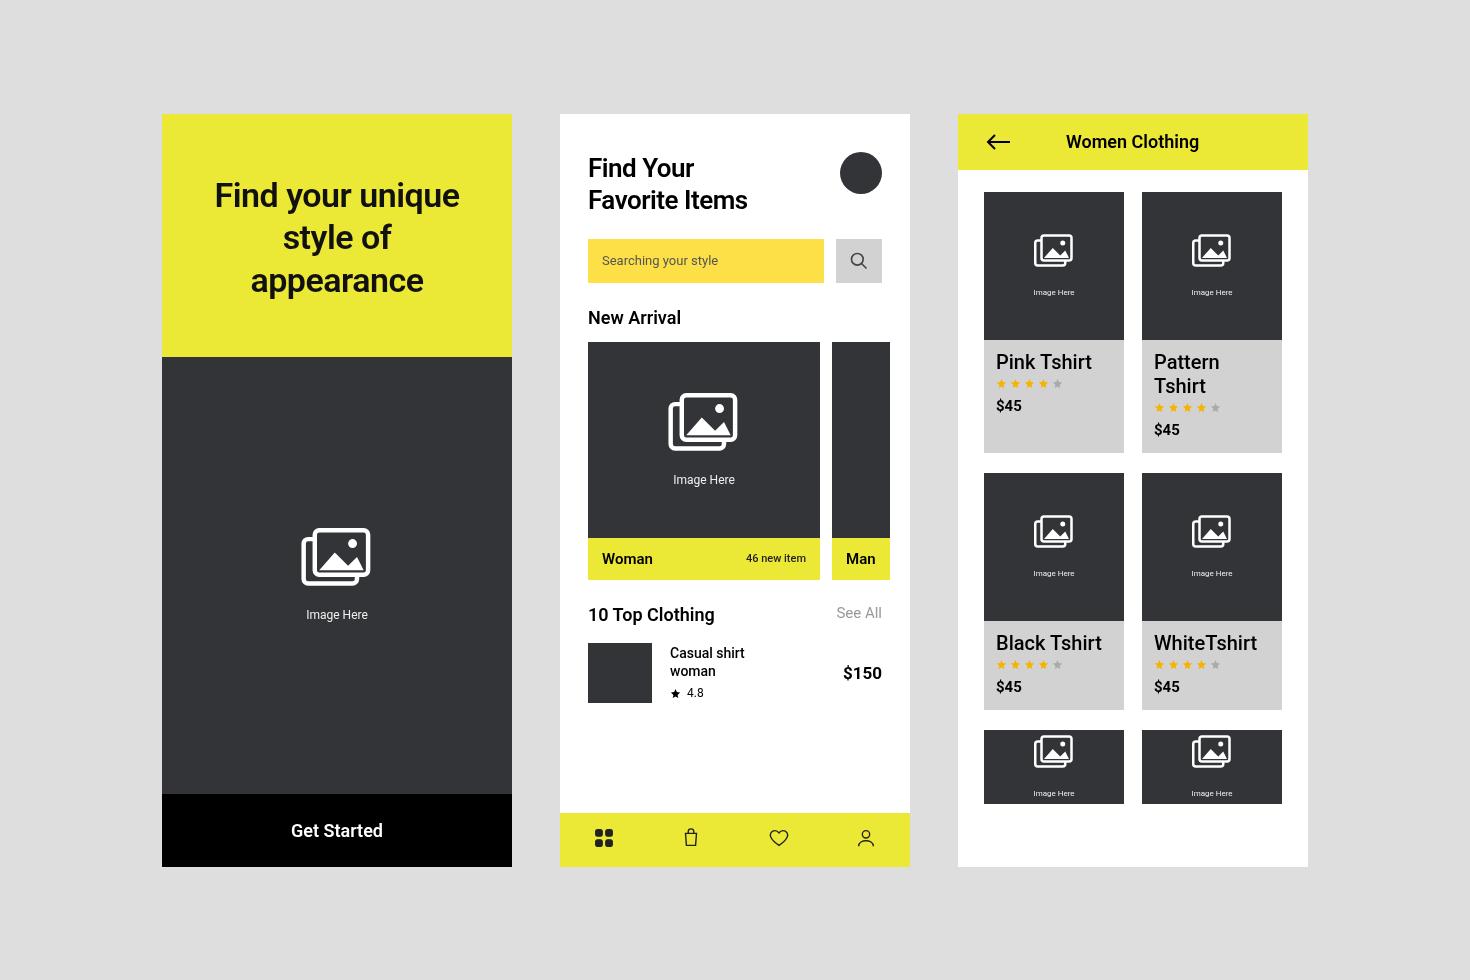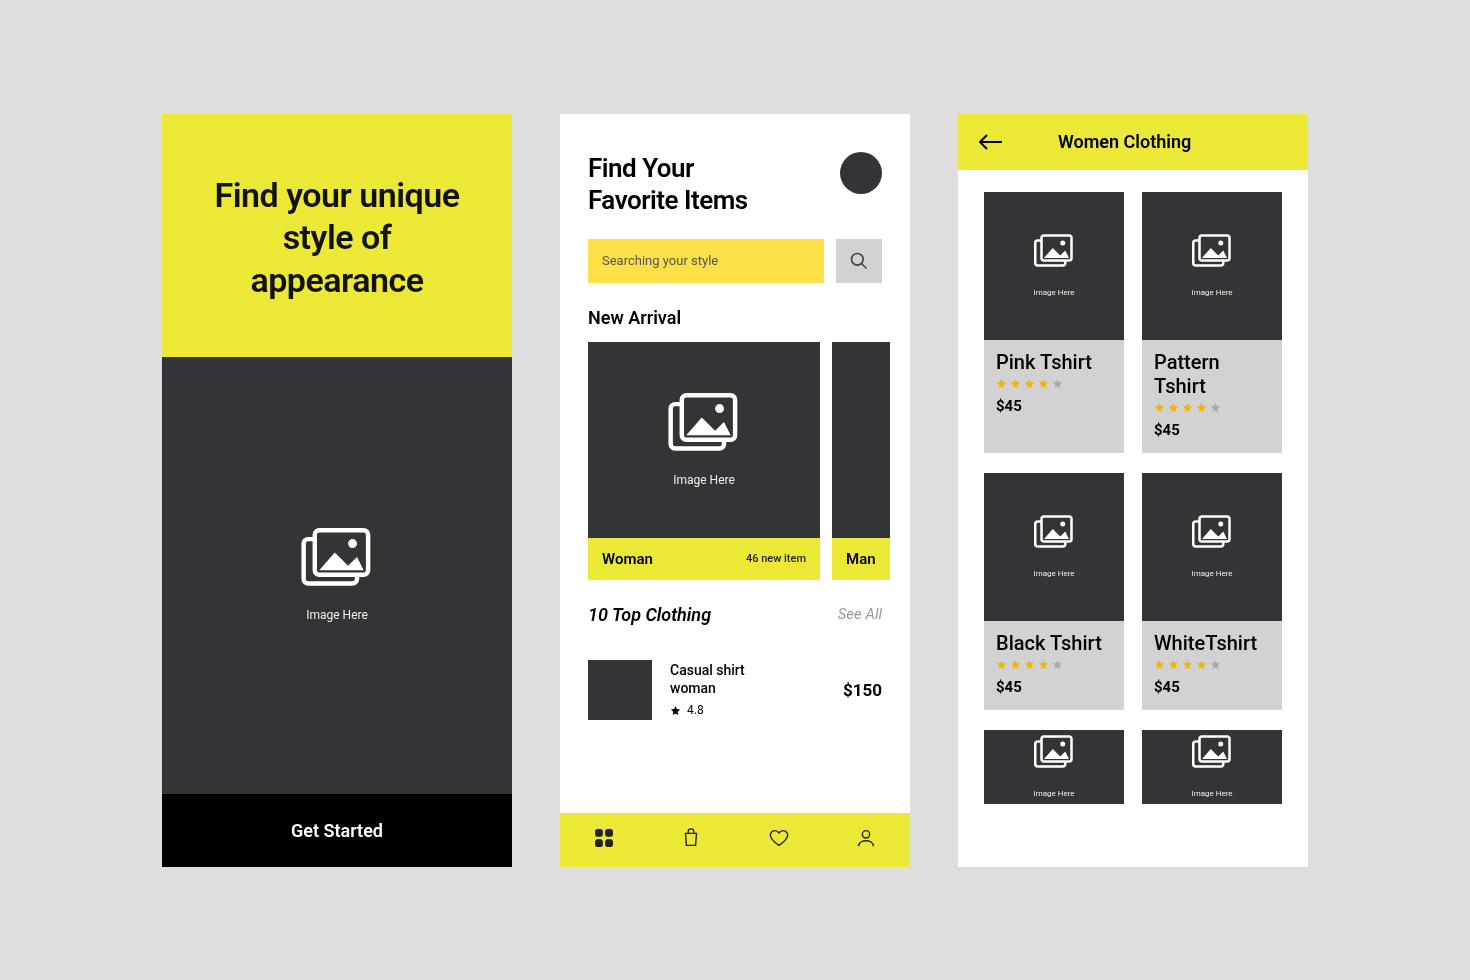--- a/index.html
+++ b/index.html
@@ -68,42 +68,42 @@
   .searchbtn { width: 46px; height: 44px; background: #d2d2d2; display: flex; align-items: center; justify-content: center; }
   .searchbtn svg { width: 20px; height: 20px; stroke: #444; }
   .sec-title { font-size: 18px; font-weight: 600; margin-bottom: 14px; }
   .arrivals { display: flex; gap: 12px; margin-bottom: 24px; margin-right:-28px; }
   .arrival-card { width: 232px; flex-shrink:0; }
   .arrival-card.partial { width: 58px; }
   .arrival-img { background: #333438; height: 196px; display: flex; align-items: center; justify-content: center; }
   .arrival-bar { background: #ece836; display: flex; justify-content: space-between; align-items: center; padding: 12px 14px; font-weight:600; }
   .arrival-bar .cat { font-size: 15px; }
   .arrival-bar .count { font-size: 11px; font-weight:500; color:#222; }
-  .titlerow { display: flex; justify-content: space-between; align-items: center; margin-bottom: 35px; font-style: italic; }
+  .titlerow { display: flex; justify-content: space-between; margin-bottom: 18px; }
   .titlerow a { color: #999; text-decoration: none; font-size: 15px; }
   .toprow { display: flex; align-items: center; gap: 18px; }
   .thumb { width: 64px; height: 60px; background: #333438; }
   .topinfo { flex: 1; }
   .topinfo .name { font-size: 14px; font-weight: 500; line-height:1.25; max-width:110px; }
   .topinfo .rating { font-size: 12px; margin-top: 6px; display:flex; align-items:center; gap:6px;}
   .price { font-weight: 700; font-size: 17px; }
   .bottomnav {
     position: absolute; bottom: 0; left: 0; right: 0;
     background: #ece836;
     height: 54px;
     display: flex; justify-content: space-around; align-items: center;
   }
   .bottomnav svg { width: 22px; height: 22px; stroke: #222; fill:none; stroke-width:1.5; }
   .bottomnav .active svg { fill:#222; stroke:#222;}
   
   .s3-head {
     background: #ece836;
     height: 56px;
     display: flex; align-items: center;
-    padding: 0 20px;
+    padding: 0 28px;
     gap: 54px;
   }
   .s3-head h3 { font-size: 18px; font-weight: 600; }
   .s3-head svg { width: 26px; height: 18px; stroke:#000;}
   .grid { padding: 22px 26px 0 26px; display: grid; grid-template-columns: 1fr 1fr; gap: 20px 18px; }
   .card { background: #d2d2d2; }
   .card-img { background: #333438; height: 148px; display: flex; align-items: center; justify-content: center; }
   .card-info { padding: 10px 12px 14px 12px; }
   .card-info .name { font-size: 20px; font-weight: 500; margin-bottom: 4px; }
   .stars { display: flex; gap: 3px; margin-bottom: 8px; }

